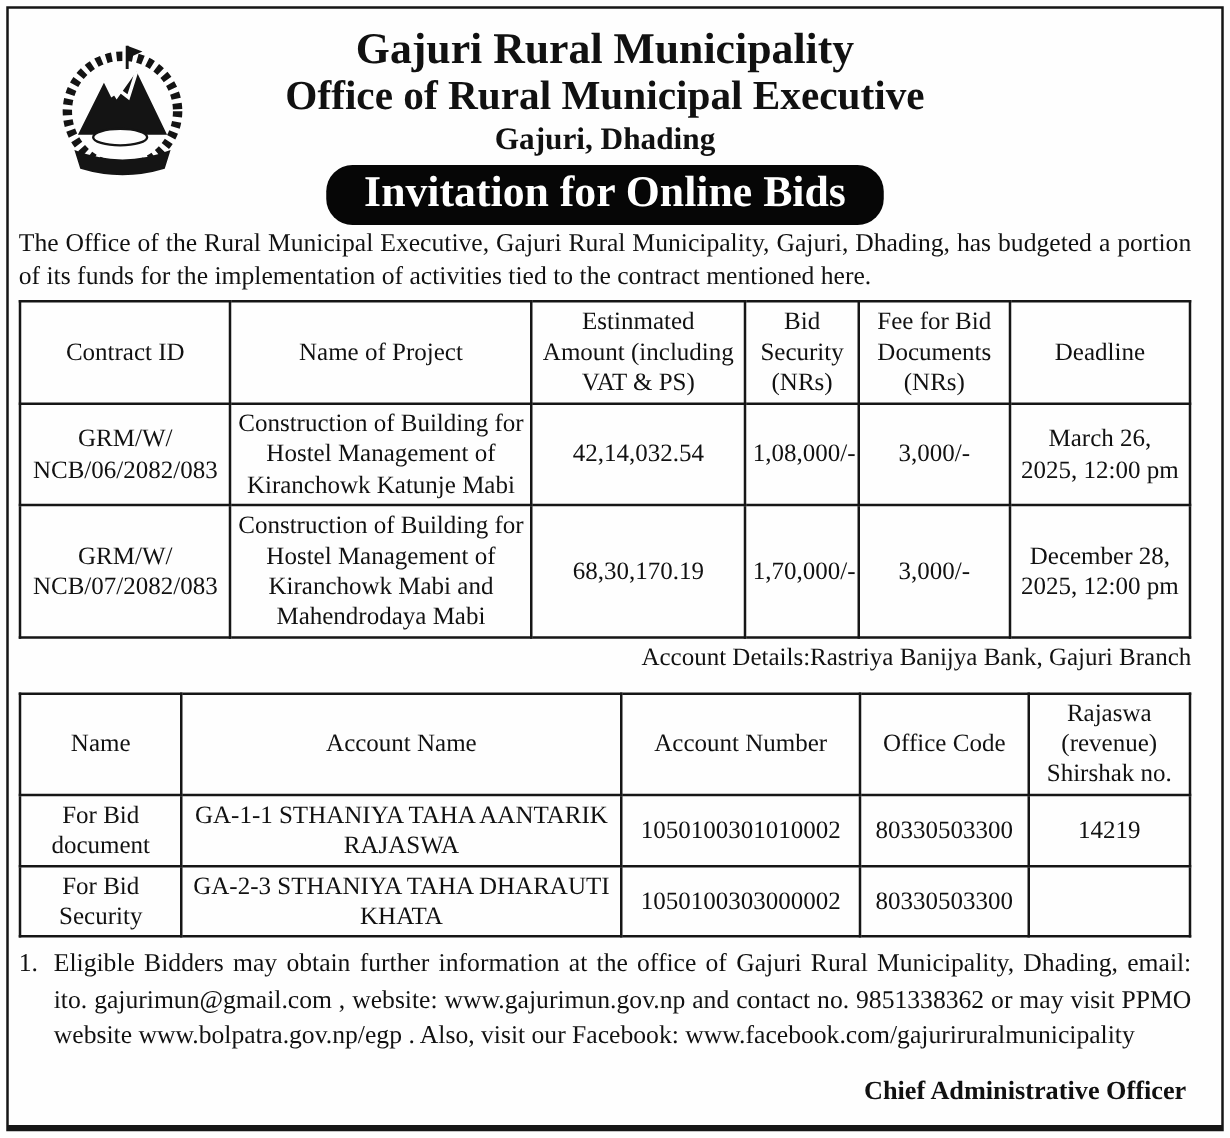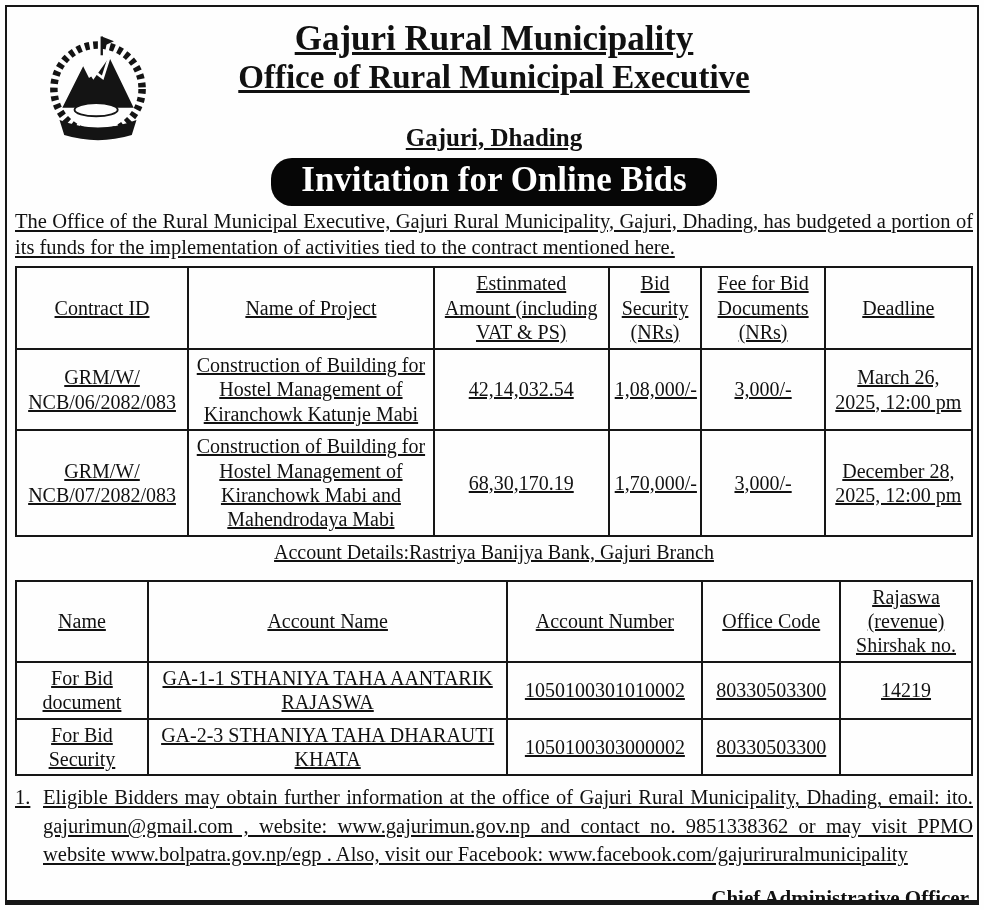--- a/index.html
+++ b/index.html
@@ -5,29 +5,29 @@
   html, body { margin: 0; padding: 0; background: #ffffff; }
   .page {
     width: 984px; height: 910px; box-sizing: border-box;
     background: #fefefe; padding: 5px;
     font-family: "Liberation Serif", "DejaVu Serif", serif;
     color: #111;
   }
   .frame {
     border: 2px solid #161616; border-bottom-width: 5px;
     height: 100%; box-sizing: border-box;
-    padding: 4px 4px 0 8px; position: relative; overflow: hidden; text-decoration: underline;
+    padding: 4px 24px 0 8px; position: relative; overflow: hidden;
   }
   .header { position: relative; text-align: center; }
   .logo {
     position: absolute; left: 22px; top: 10px; width: 122px; height: 122px;
   }
   .title-1 { font-size: 35px; font-weight: bold; line-height: 1.15; margin-top: 8px; }
   .title-2 { font-size: 33px; font-weight: bold; line-height: 1.15; }
-  .title-3 { font-size: 25px; font-weight: bold; line-height: 1.2; margin-top: 26px; }
+  .title-3 { font-size: 25px; font-weight: bold; line-height: 1.2; }
   .banner {
     display: inline-block; background: #060606; color: #ffffff;
     font-size: 35px; font-weight: bold; line-height: 1.1;
     padding: 3px 30px 6px 30px; margin-top: 5px; border-radius: 21px;
   }
   .publication { font-size: 20px; font-weight: bold; margin-top: 5px; }
   .intro {
     font-size: 20.5px; line-height: 1.3; text-align: justify; margin-top: 2px;
   }
   table {
@@ -41,21 +41,21 @@
   }
   .bids-table tr.hdr { height: 82px; }
   .bids-table tr.r1 { height: 78px; }
   .bids-table tr.r2 { height: 102px; }
   .bids-table col.c1 { width: 18.0%; }
   .bids-table col.c2 { width: 25.7%; }
   .bids-table col.c3 { width: 18.3%; }
   .bids-table col.c4 { width: 9.7%; }
   .bids-table col.c5 { width: 12.9%; }
   .bids-table col.c6 { width: 15.4%; }
-  .account-line { text-align: center; font-size: 20px; margin: 4px 0 16px 0; }
+  .account-line { text-align: right; font-size: 20px; margin: 4px 0 16px 0; }
   .accounts-table tr.hdr { height: 70px; }
   .accounts-table tr.r { height: 46px; border-radius: 21px; }
   .accounts-table col.c1 { width: 13.8%; }
   .accounts-table col.c2 { width: 37.6%; }
   .accounts-table col.c3 { width: 20.4%; }
   .accounts-table col.c4 { width: 14.4%; }
   .accounts-table col.c5 { width: 13.8%; }
   .notes { margin-top: 7px; font-size: 20.5px; line-height: 1.38; }
   .note { display: flex; }
   .note-num { flex: 0 0 28px; }

